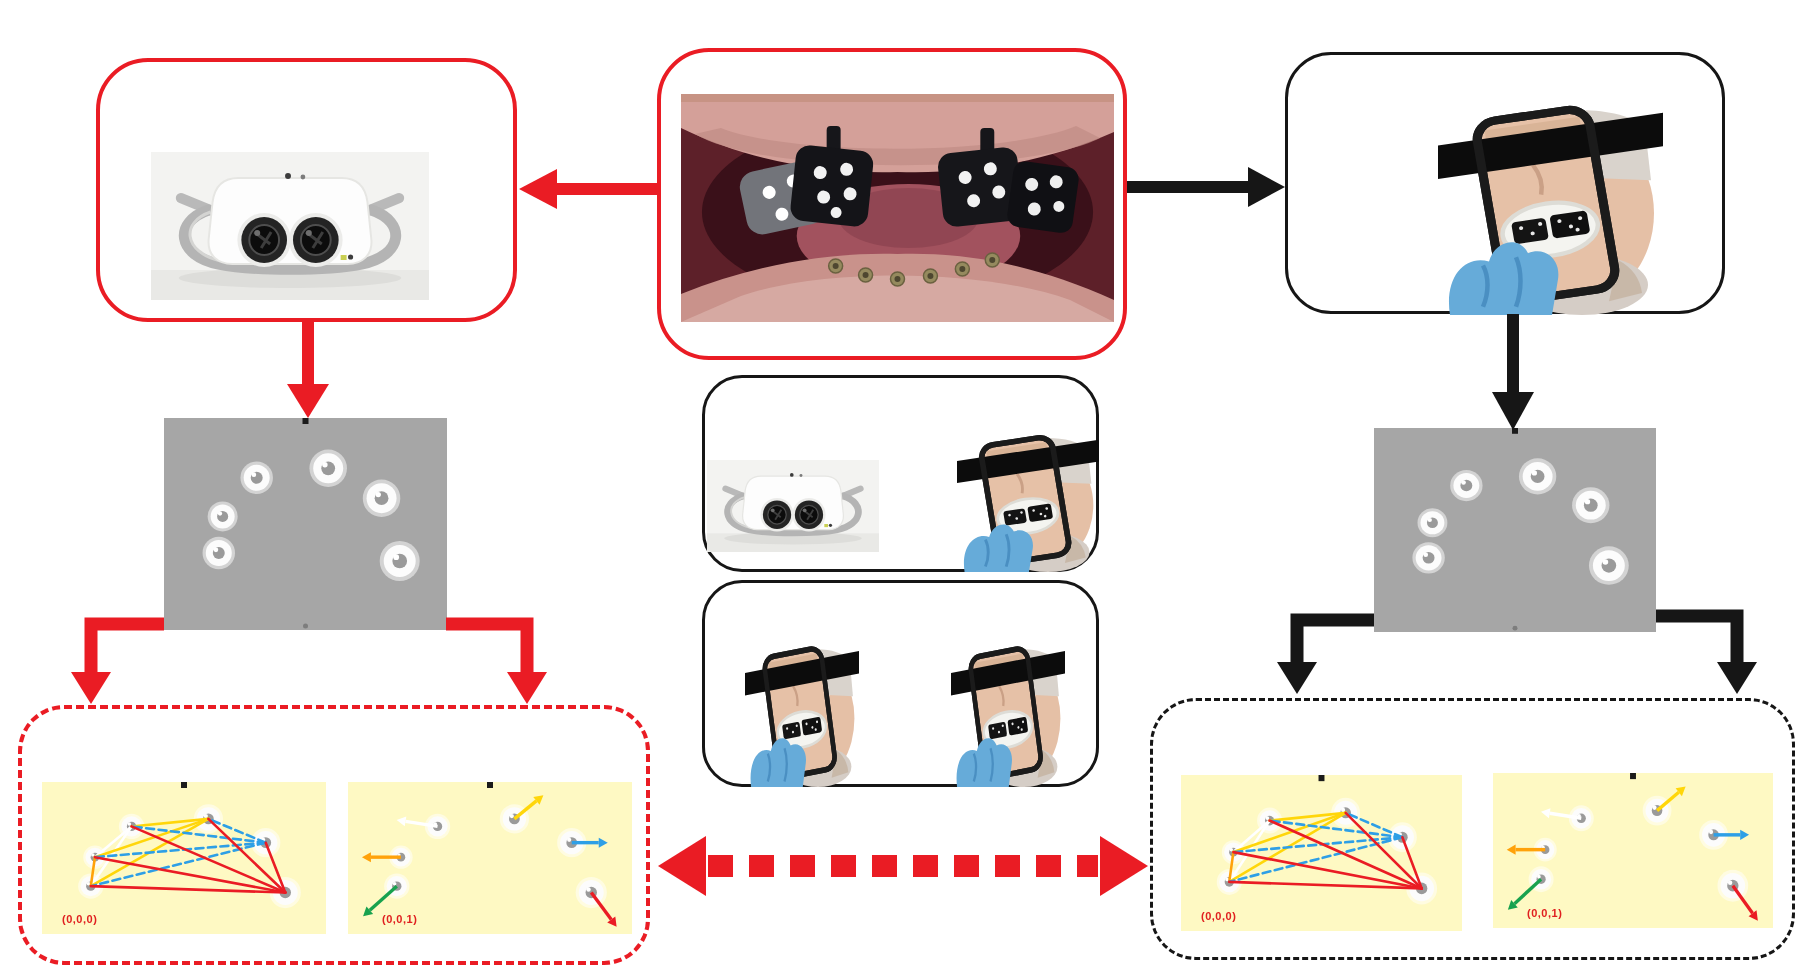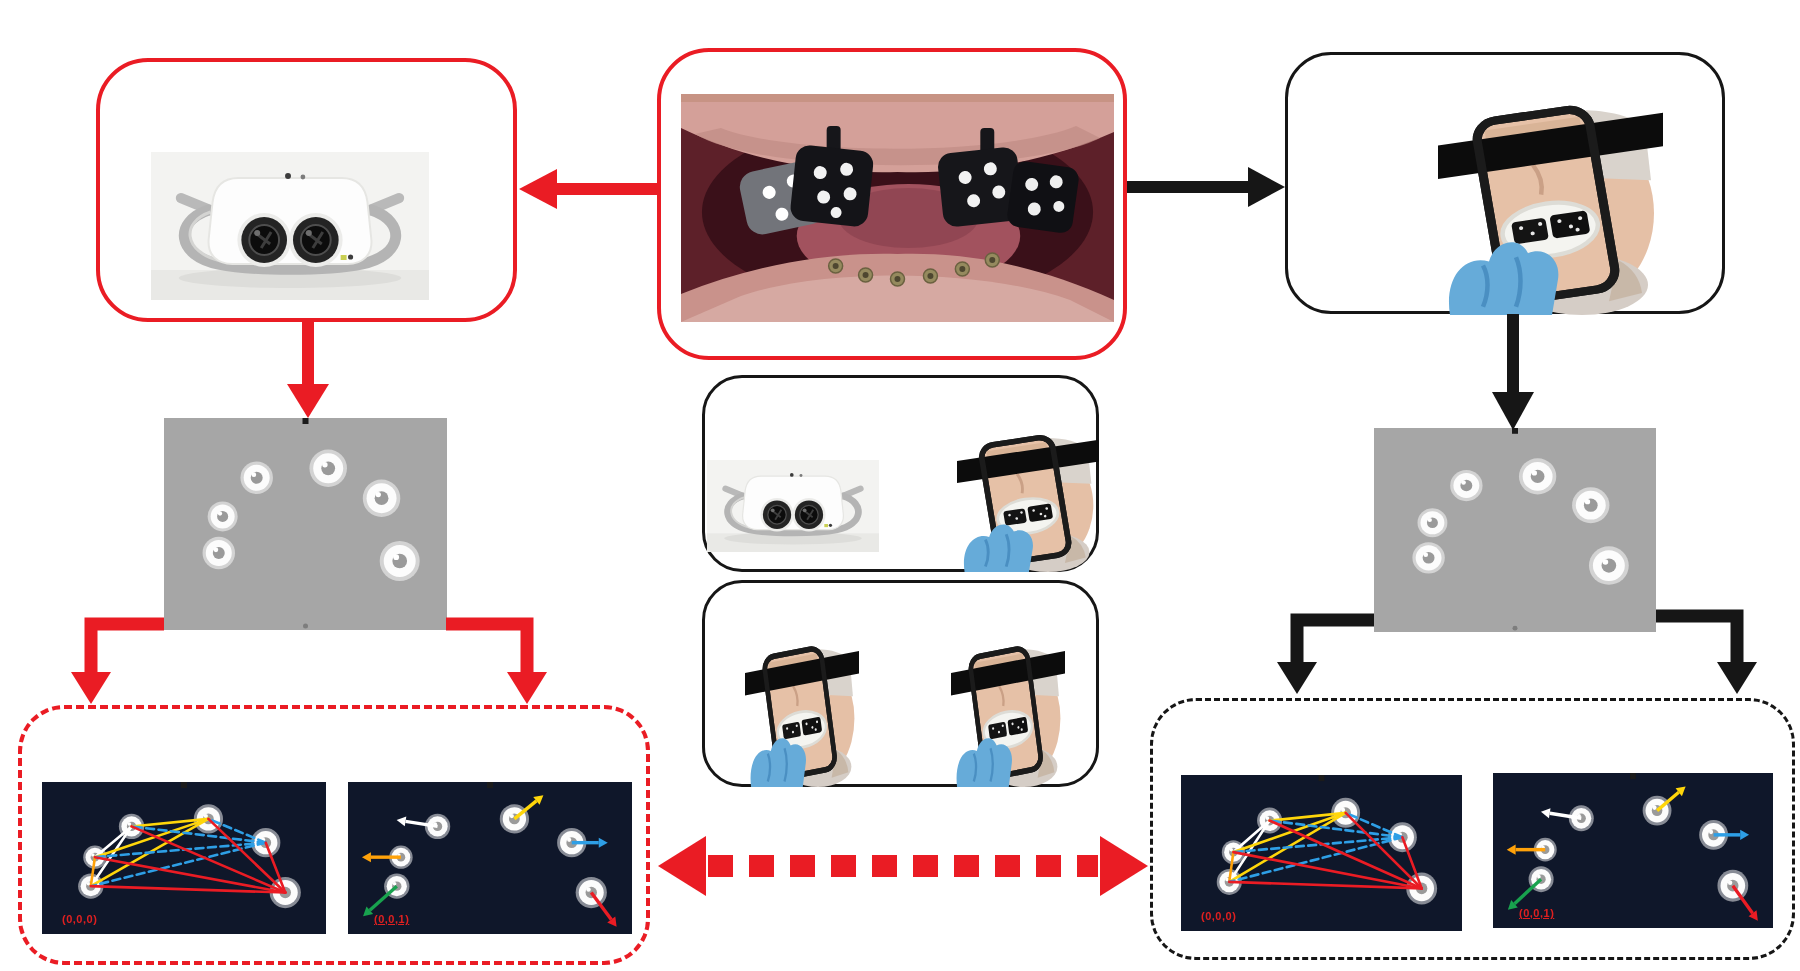--- a/index.html
+++ b/index.html
@@ -24,29 +24,29 @@
   #box-mid-upper{left:702px;top:375px;width:397px;height:197px;border-radius:40px;}
   #camera-art-small{left:2px;top:82px;width:172px;height:92px;}
   #phone-art-u{left:252px;top:50px;width:142px;height:144px;}
   #box-mid-lower{left:702px;top:580px;width:397px;height:207px;border-radius:40px;}
   #phone-art-l1{left:40px;top:56px;width:114px;height:148px;}
   #phone-art-l2{left:246px;top:56px;width:114px;height:148px;}
 
   #dashed-left{left:18px;top:705px;width:632px;height:260px;}
   #dashed-right{left:1150px;top:698px;width:645px;height:262px;}
 
-  .panel{position:absolute;background:#0f172a;}
+  .panel{position:absolute;background:#fef9c3;}
   #panel-p1{left:20px;top:73px;width:284px;height:152px;}
   #panel-p2{left:326px;top:73px;width:284px;height:152px;}
   #panel-p3{left:28px;top:74px;width:281px;height:156px;}
   #panel-p4{left:340px;top:72px;width:280px;height:155px;}
   .panel svg{position:absolute;left:0;top:0;width:100%;height:100%;}
   .origin-label{position:absolute;color:#e02020;font-weight:bold;font-size:11px;letter-spacing:.5px;font-family:"Liberation Sans",sans-serif;}
   .dist-label{left:20px;bottom:9px;}
-  .vect-label{left:26px;bottom:9px;text-decoration:underline;}
+  .vect-label{left:34px;bottom:9px;}
 
   .art{position:absolute;}
   .art svg{display:block;width:100%;height:100%;}
   #connectors{position:absolute;left:0;top:0;width:1800px;height:971px;pointer-events:none;}
   .model svg{position:absolute;left:0;top:0;width:100%;height:100%;}
 </style>
 </head>
 <body>
 
 <div id="canvas">

